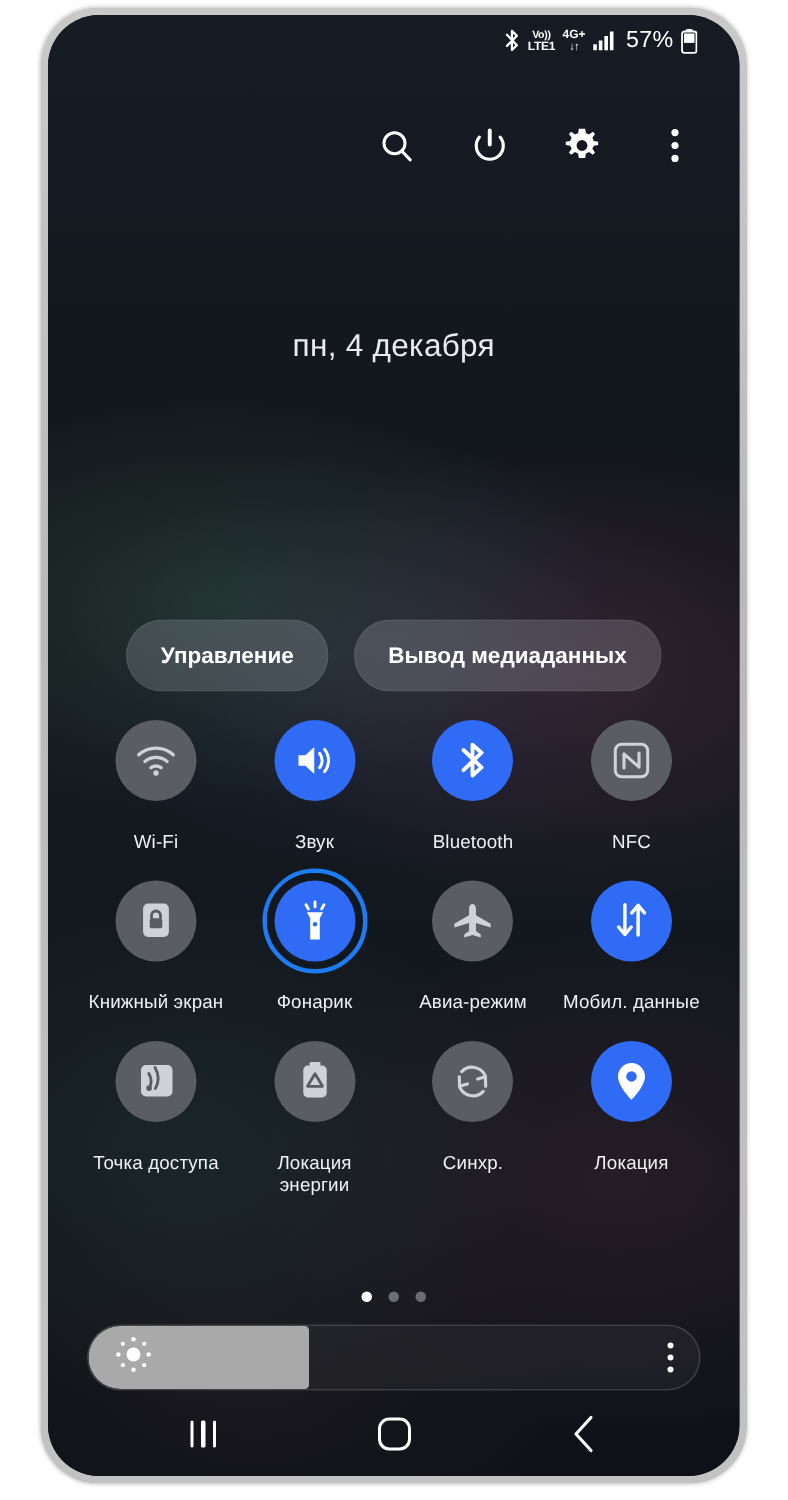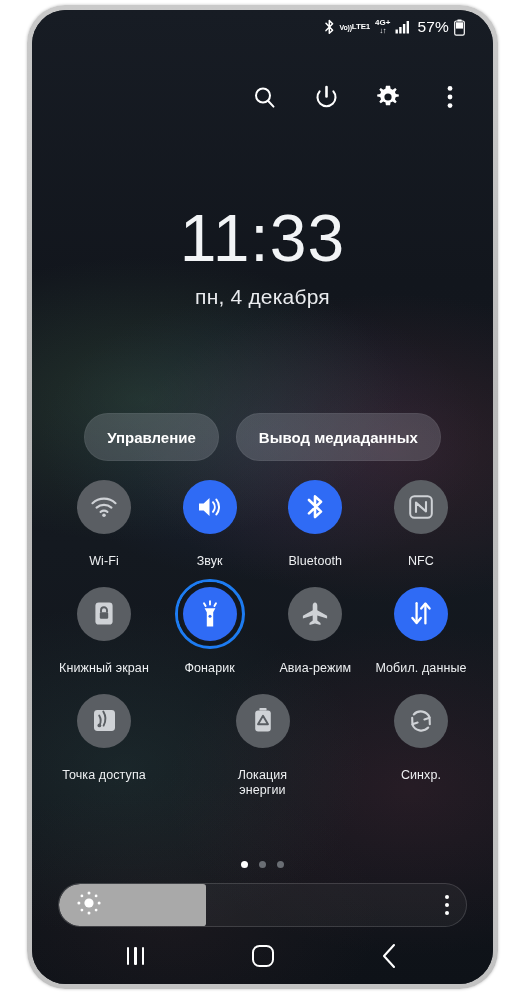--- a/index.html
+++ b/index.html
@@ -45,21 +45,21 @@
 
   
   .statusbar {
     position:absolute; left:0; top:0; width:100%; height:34px;
     display:flex; align-items:center; justify-content:flex-end;
     padding-right:28px; gap:5px;
     color:#fff;
   }
   .sb-icon { display:flex; align-items:center; }
   .volte-block {
-    display:flex; flex-direction:row; align-items:flex-end;
+    display:flex; flex-direction:column; align-items:center;
     line-height:1; font-size:7.5px; font-weight:700; letter-spacing:-.2px;
   }
   .volte-block .l1 { font-size:7px; }
   .volte-block .l2 { font-size:8px; }
   .net-block {
     display:flex; flex-direction:column; align-items:center;
     line-height:1.05; font-size:8px; font-weight:700;text-align:right;
   }
   .net-block .arrows { font-size:7.5px; letter-spacing:-0.5px; }
   .battery-text { font-size:15.5px; font-weight:400; letter-spacing:.2px; margin-left:2px; }
@@ -234,21 +234,20 @@
         <div class="qh-btn">
           <svg width="6" height="24" viewBox="0 0 6 24">
             <circle cx="3" cy="3.4" r="2.4" fill="#fff"></circle>
             <circle cx="3" cy="12" r="2.4" fill="#fff"></circle>
             <circle cx="3" cy="20.6" r="2.4" fill="#fff"></circle>
           </svg>
         </div>
       </div>
 
       <div class="clock-wrap">
-        <div class="clock">11:33</div>
         <div class="date">пн, 4 декабря</div>
       </div>
 
       <div class="pills">
         <div class="pill">Управление</div>
         <div class="pill">Вывод медиаданных</div>
       </div>
 
       <div class="grid">
 
@@ -382,20 +381,29 @@
                   <path d="M4.4 16.6 A9.6 9.6 0 0 0 20.2 19.6"></path>
                   <path d="M21.6 9.4 A9.6 9.6 0 0 0 5.8 6.4"></path>
                 </g>
                 <path d="M4.2 9.8 L4.4 16.2 L9.6 14.6" fill="none" stroke="#cfd2d6" stroke-width="2.1" stroke-linecap="round" stroke-linejoin="round"></path>
                 <path d="M21.8 16.2 L21.6 9.8 L16.4 11.4" fill="none" stroke="#cfd2d6" stroke-width="2.1" stroke-linecap="round" stroke-linejoin="round"></path>
               </svg>
             </div>
             <div class="tile-label">Синхр.</div>
           </div>
 
+          <div class="tile">
+            <div class="tile-circle on">
+              <svg width="22" height="28" viewBox="0 0 22 28">
+                <path d="M11 1.6 c-5 0-9 4-9 9 0 6.6 9 15.6 9 15.6 s9-9 9-15.6 c0-5-4-9-9-9 z" fill="#fff"></path>
+                <circle cx="11" cy="10.6" r="3.5" fill="#2f6bf5"></circle>
+              </svg>
+            </div>
+            <div class="tile-label">Локация</div>
+          </div>
         </div>
       </div>
 
       <div class="dots">
         <span class="dot active"></span>
         <span class="dot"></span>
         <span class="dot"></span>
       </div>
 
       <div class="bright-wrap">

